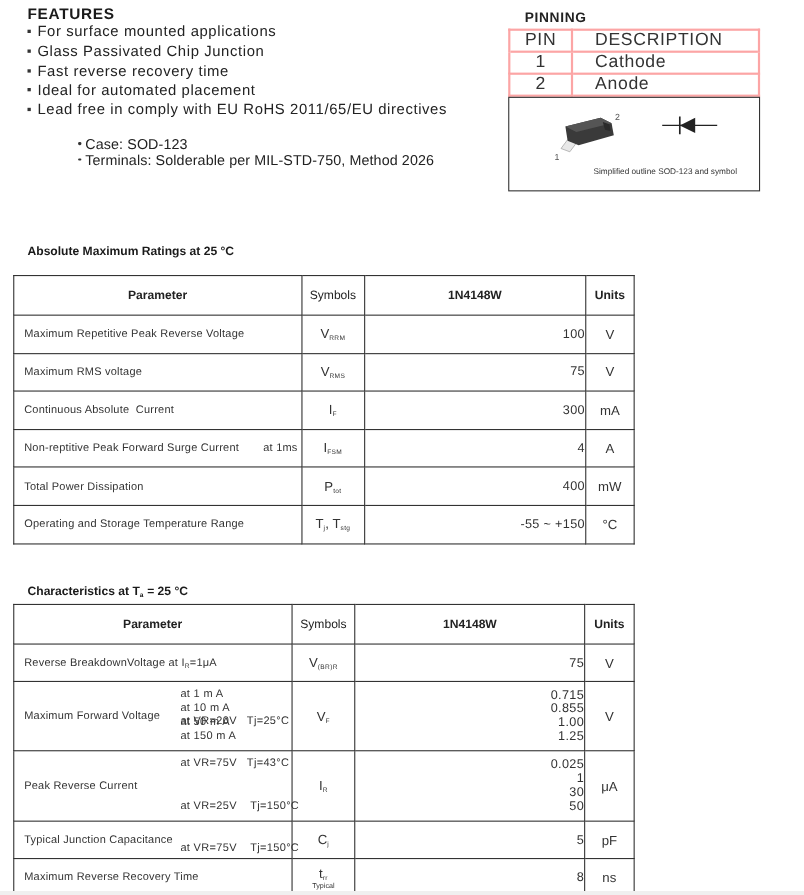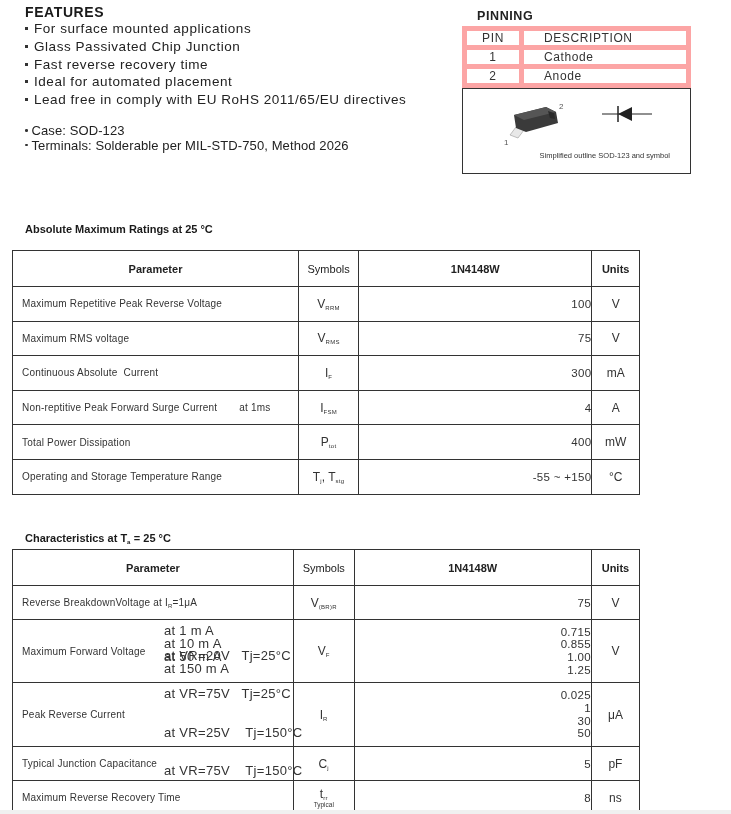--- a/index.html
+++ b/index.html
@@ -6,56 +6,56 @@
   html, body { width: 731px; height: 814px; background: #ffffff; overflow: hidden; }
   body { font-family: "Liberation Sans", sans-serif; color: #1a1a1a; position: relative; }
 
   .features { position: absolute; left: 25px; top: 4px; width: 430px; }
   .h-title { font-weight: bold; font-size: 14px; letter-spacing: 0.6px; color: #1a1a1a; }
   .feat-list { list-style: none; }
   .feat-list li { font-size: 13.5px; letter-spacing: 0.55px; line-height: 17.8px; color: #222; white-space: nowrap; }
   .feat-list li .dot { display: inline-block; width: 3px; height: 3px; background: #333; vertical-align: middle; margin-right: 6px; position: relative; top: -1px; }
 
   .mech { position: absolute; left: 25px; top: 124px; width: 430px; }
-  .mech-list { list-style: none; }
+  .mech-list { list-style: none; margin-left: 46px; }
   .mech-list li { font-size: 13px; line-height: 14.5px; color: #222; white-space: nowrap; letter-spacing: 0.1px; }
   .mech-list li .dot { display: inline-block; width: 2.5px; height: 2.5px; border-radius: 50%; background: #333; vertical-align: middle; margin-right: 4px; position: relative; top: -1px; }
 
   .pinning { position: absolute; left: 462px; top: 9px; }
   .pinning-title { font-weight: bold; font-size: 12.5px; letter-spacing: 0.6px; margin-left: 15px; margin-bottom: 3px; color: #222; }
   .pin-table { border-collapse: collapse; width: 229px; border: 1px solid #222; }
-  .pin-table td { border: 5px solid #fca5a5; font-size: 12px; letter-spacing: 0.6px; height: 17.5px; padding: 0; color: #333; }
+  .pin-table td { border: 2px solid #fca5a5; font-size: 16px; letter-spacing: 0.6px; height: 17.5px; padding: 0; color: #333; }
   .pin-table td.pin { width: 57px; text-align: center; }
   .pin-table td.desc { padding-left: 20px; }
   .pin-table tr.hdr td { border-bottom: 1px solid #999; }
 
   .outline-box { position: absolute; left: 462px; top: 88px; width: 229px; height: 86px; border: 1.5px solid #333; }
   .outline-caption { position: absolute; left: 0; width: 100%; top: 62px; text-align: right; font-size: 7.5px; color: #333; padding-right: 20px; }
   .pkg-svg { position: absolute; left: 33px; top: 8px; }
   .sym-svg { position: absolute; left: 137px; top: 13px; }
 
   .sec-title { position: absolute; left: 25px; font-weight: bold; font-size: 11px; color: #1a1a1a; }
 
-  table.spec { position: absolute; left: 12px; border-collapse: collapse; width: 628px; border: 1.5px solid #333; }
+  table.spec { position: absolute; left: 12px; border-collapse: collapse; width: 565px; border: 1.5px solid #333; }
   table.spec td, table.spec th { border: 1.2px solid #333; padding: 0; }
   table.spec th { font-weight: bold; font-size: 11px; color: #222; text-align: center; height: 36px; }
   table.spec th.sym { font-weight: normal; font-size: 11px; }
   table.spec td { font-size: 10px; color: #333; }
   table.spec td.param { padding-left: 9px; letter-spacing: 0.2px; }
   table.spec td.symc { text-align: center; font-size: 12px; color: #333; }
   table.spec td.val { text-align: right; font-size: 11.5px; letter-spacing: 0.3px; }
   table.spec td.unit { text-align: center; font-size: 12px; }
   .sub { font-size: 6px; vertical-align: -2px; letter-spacing: 0.3px; }
   .typical { display: block; font-size: 6.5px; line-height: 7px; }
 
   col.c1 { width: 318px; } col.c2 { width: 64px; } col.c3 { width: 275px; } col.c4 { width: 52px; }
 
   table.t1 tr.r td { height: 34.6px; }
   table.t2 td.param { position: relative; }
-  .cond { position: absolute; left: 151px; top: 50%; transform: translateY(-50%); font-size: 13px; line-height: 12.8px; letter-spacing: 0.3px; }
+  .cond { position: absolute; left: 151px; top: 50%; transform: translateY(-50%); font-size: 10px; line-height: 12.8px; letter-spacing: 0.3px; }
   .multi { line-height: 12.6px; }
   table.t2 tr.thin-top td { border-top: 1px solid #bbb; }
 
   .bottom-strip { position: absolute; left: 0; top: 810px; width: 731px; height: 4px; background: #f0f0f0; }
 </style>
 </head>
 <body>
 
 <div class="features">
   <div class="h-title">FEATURES</div>
@@ -206,21 +206,21 @@
       <div>1.00</div>
       <div>1.25</div>
     </td>
     <td class="unit">V</td>
   </tr>
   <tr class="thin-top" style="height:64px;">
     <td class="param">
       <span>Peak Reverse Current</span>
       <div class="cond" style="white-space:pre;">
         <div>at VR=20V   Tj=25°C</div>
-        <div>at VR=75V   Tj=25°C</div>
+        <div>at VR=75V   Tj=43°C</div>
         <div>at VR=25V    Tj=150°C</div>
         <div>at VR=75V    Tj=150°C</div>
       </div>
     </td>
     <td class="symc"><span>I</span><span class="sub">R</span></td>
     <td class="val multi">
       <div>0.025</div>
       <div>1</div>
       <div>30</div>
       <div>50</div>

